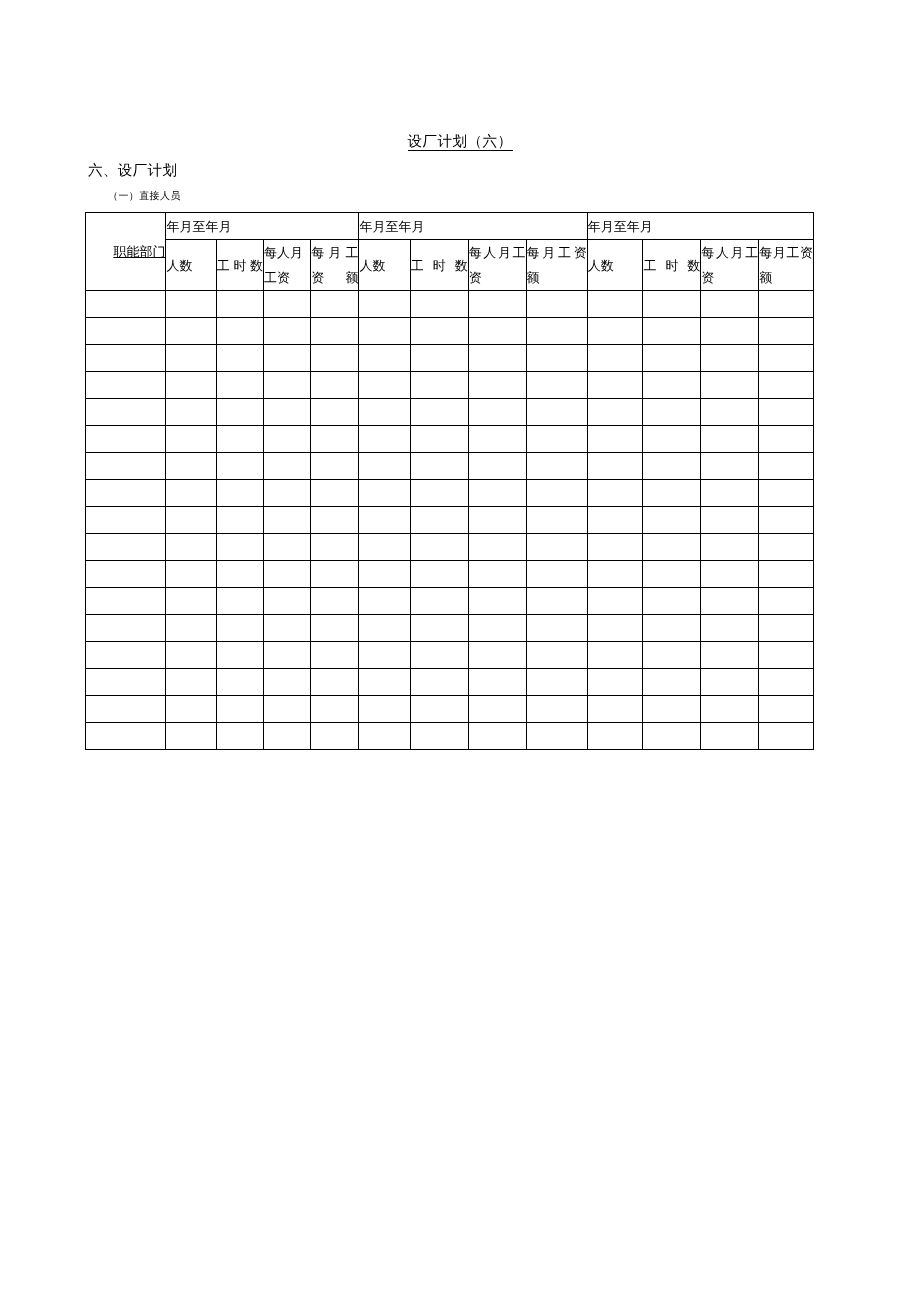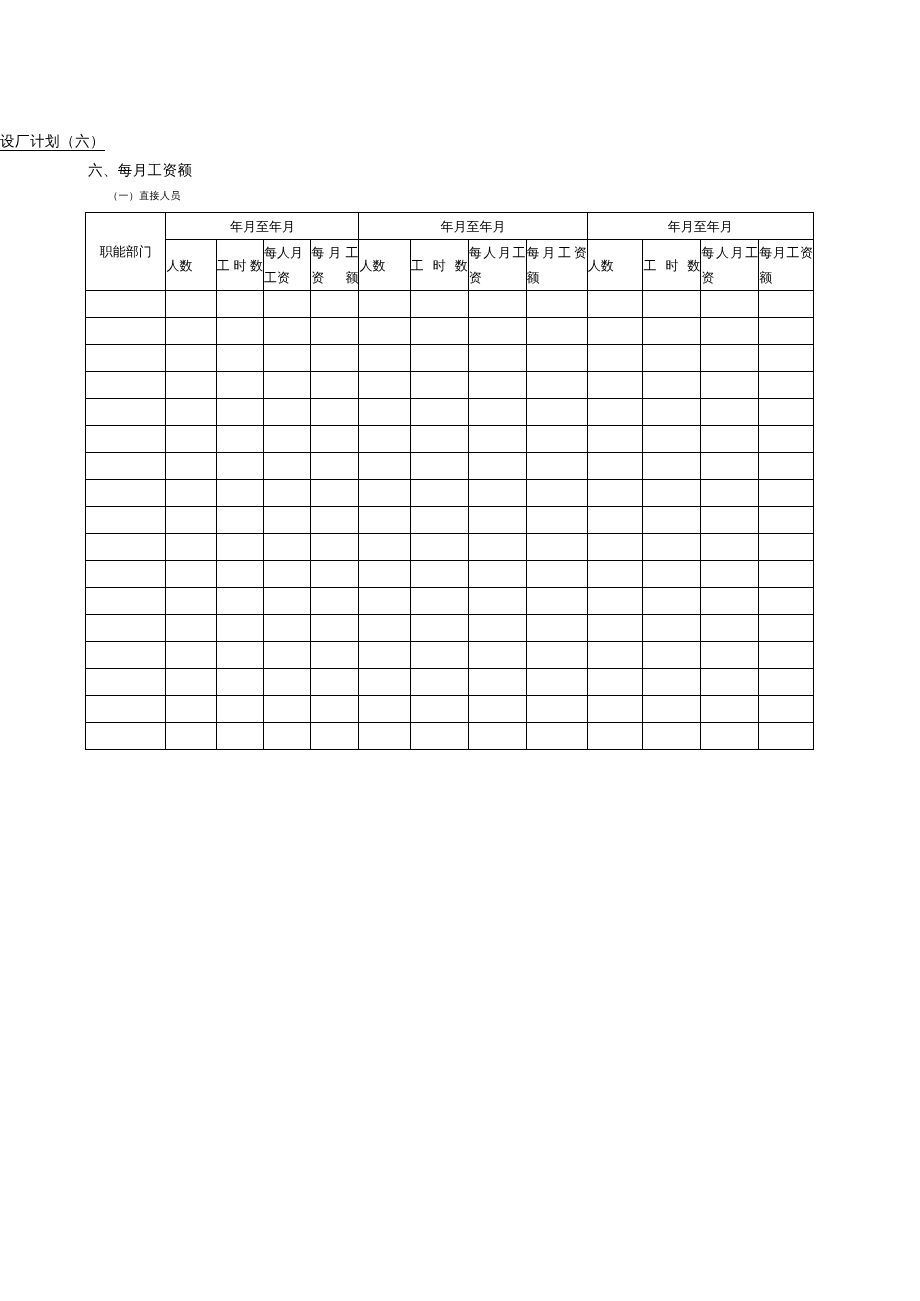--- a/index.html
+++ b/index.html
@@ -23,21 +23,21 @@
     width: 920px;
     height: 1301px;
   }
 
   
   .doc-title {
     position: absolute;
     left: 0;
     top: 131px;
     width: 920px;
-    text-align: left;
+    text-align: center;
     font-size: 14.5px;
     letter-spacing: 0.5px;
     line-height: 20px;
     white-space: nowrap;
   }
   .doc-title .t-inner {
     border-bottom: 1px solid #000;
     padding-bottom: 1px;
   }
 
@@ -79,28 +79,29 @@
     padding: 0;
     vertical-align: middle;
     font-size: 13px;
     line-height: 25px;
     height: 26px;
     overflow: hidden;
   }
 
   
   td.group-head {
-    text-align: center;
+    text-align: left;
     height: 26px;
   }
   
   td.dept-head {
-    text-align: center;
+    text-align: right;
     padding-left: 2px;
     height: 105px;
+    text-decoration: underline;
   }
   
   td.sub-head {
     height: 79px;
     vertical-align: middle;
     padding: 0 2px;
     line-height: 26px;
   }
   td.sub-head .lbl {
     display: block;
@@ -122,21 +123,21 @@
 </style>
 </head>
 <body>
 
 <div class="page">
 
   <div class="doc-title">
     <span class="t-inner">设厂计划（六）</span>
   </div>
 
-  <div class="heading-1">六、每月工资额</div>
+  <div class="heading-1">六、设厂计划</div>
   <div class="heading-2">（一）直接人员</div>
 
   <div class="tbl-wrap">
     <table class="plan">
       <colgroup>
         <col style="width:75px">
         <col style="width:47px">
           <col style="width:44px">
           <col style="width:44px">
           <col style="width:45px">

